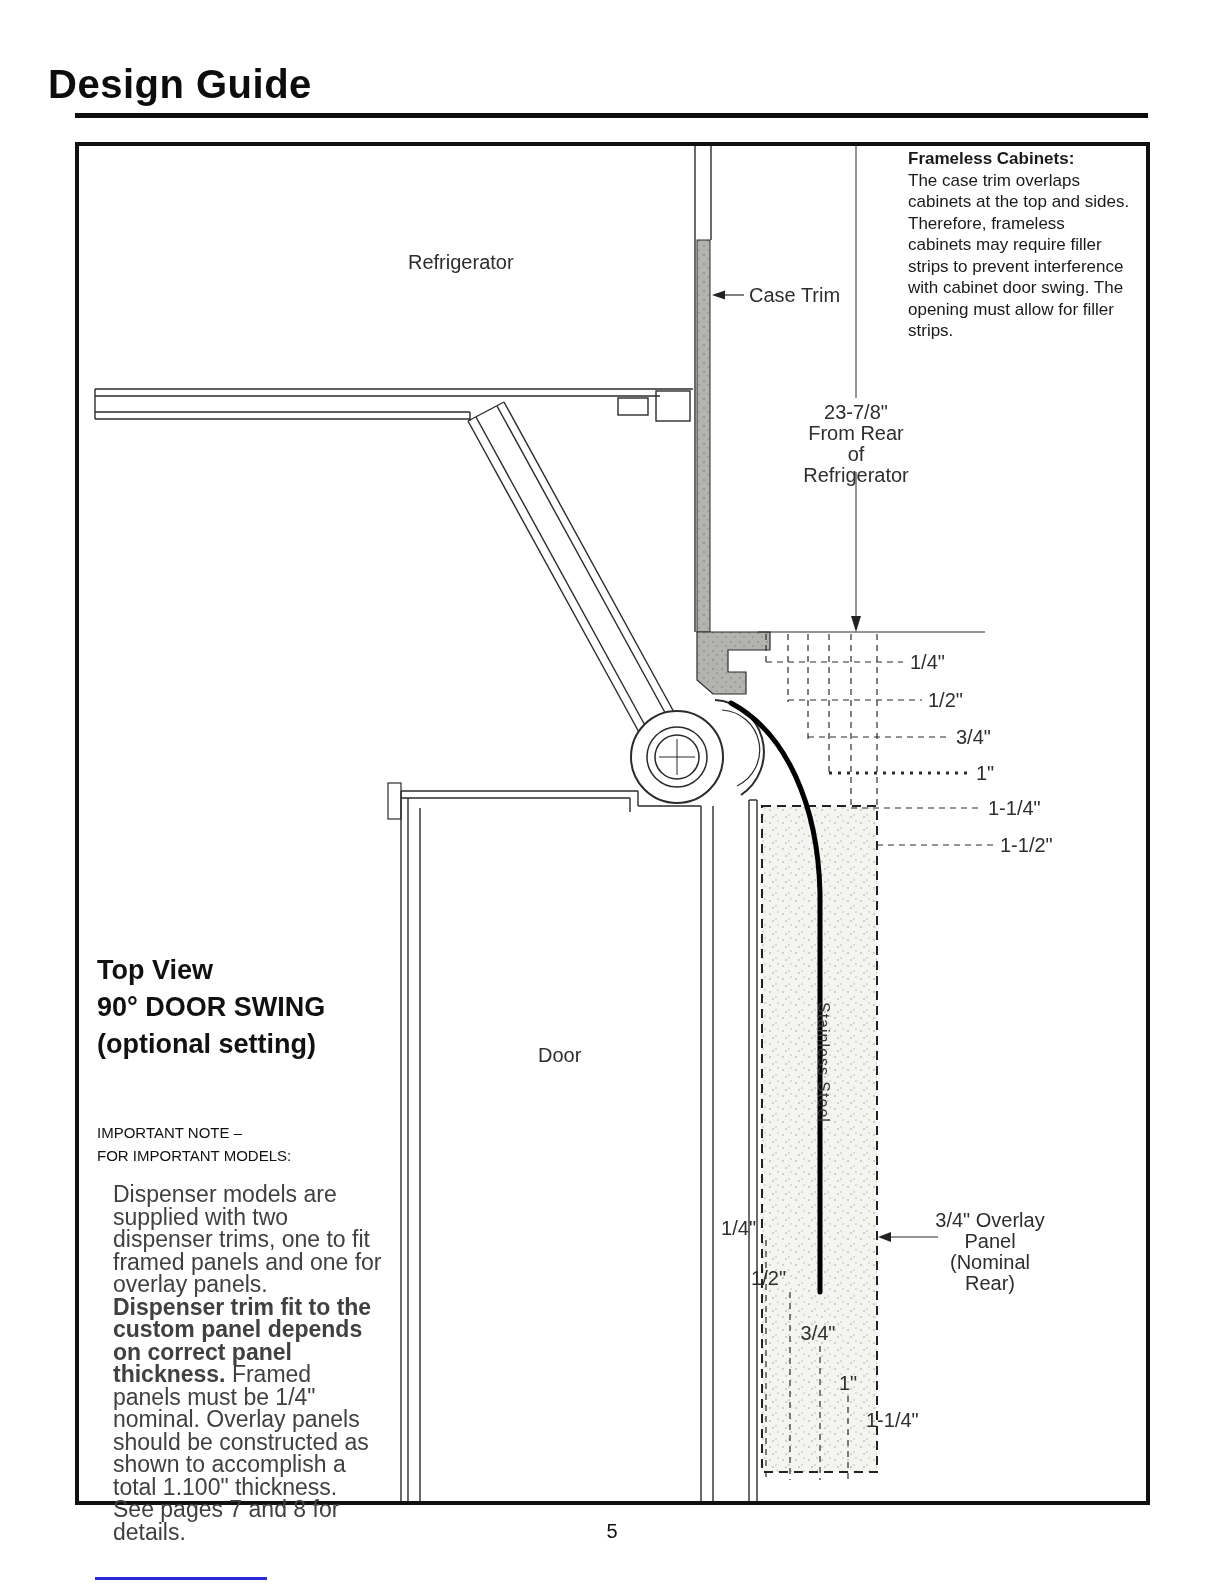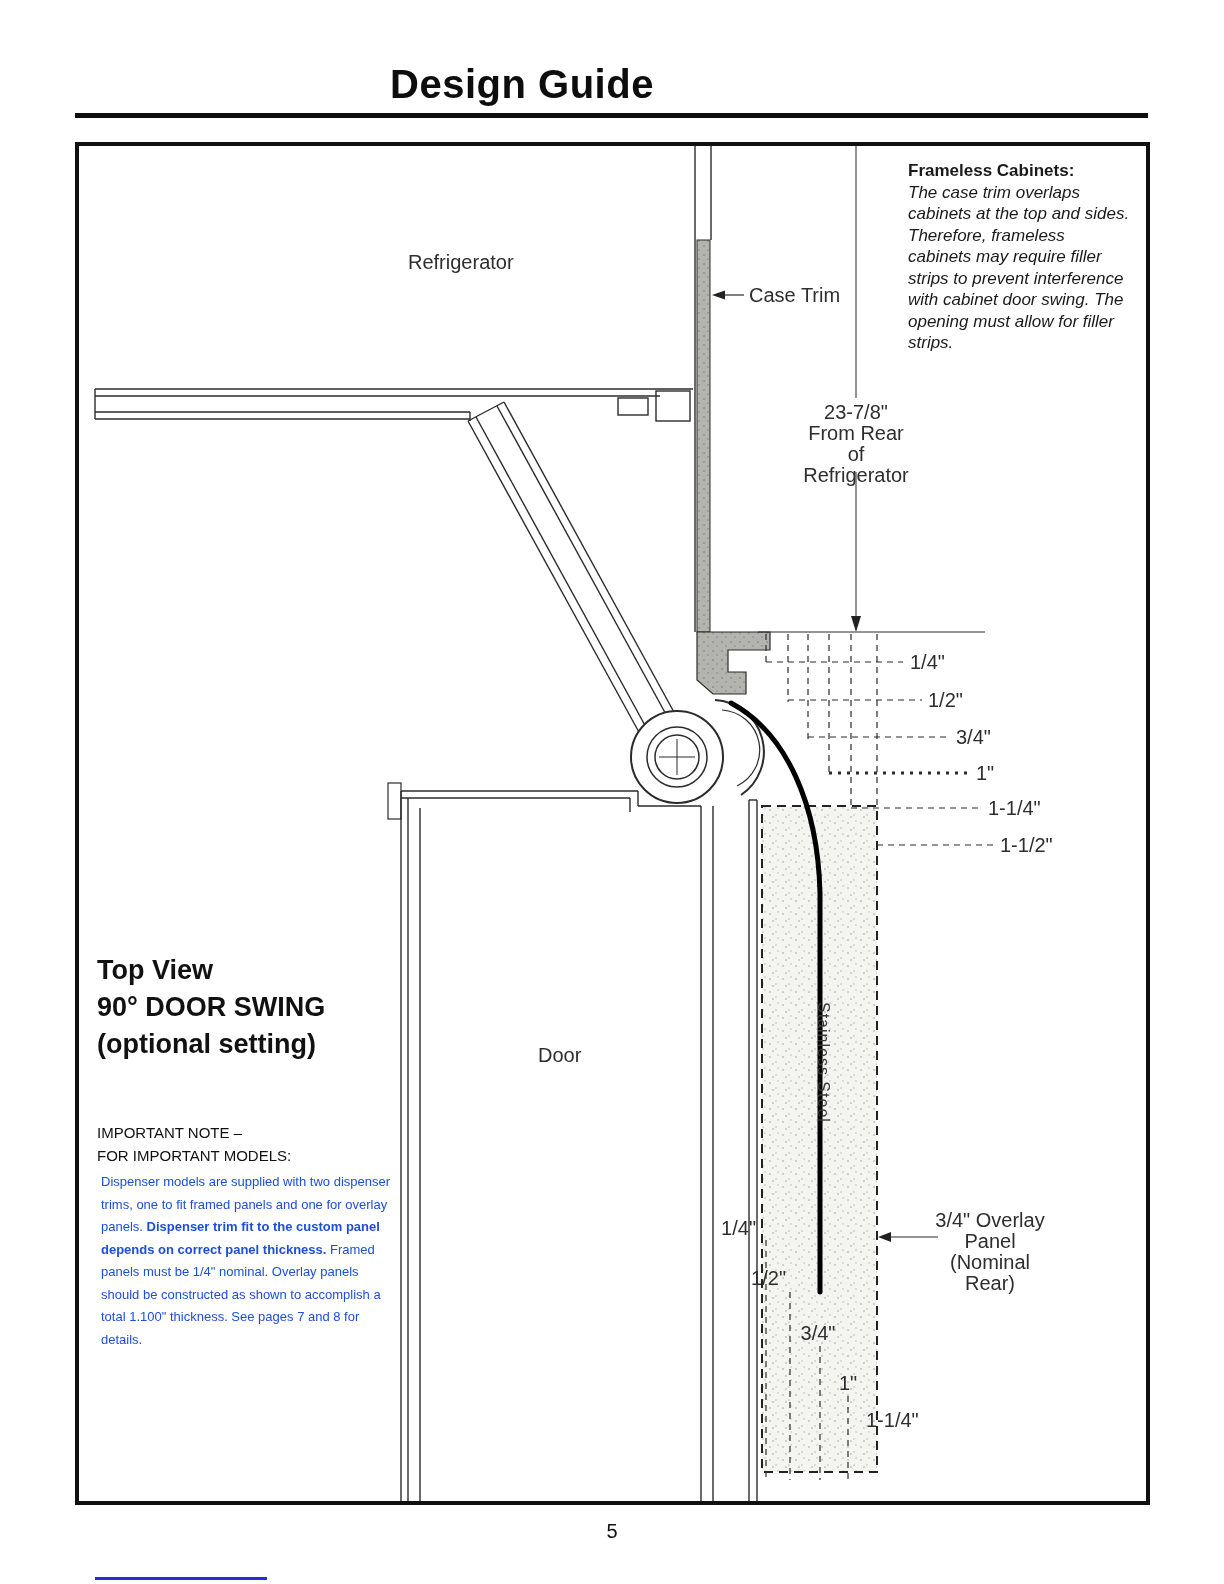--- a/index.html
+++ b/index.html
@@ -3,36 +3,37 @@
 <meta charset="utf-8">
 <style>
   html,body { margin:0; padding:0; background:#e8e8e8; }
   .page {
     position:relative; width:1224px; height:1584px; margin:0 auto;
     background:#ffffff; overflow:hidden;
     font-family:"Liberation Sans", sans-serif; color:#222;
   }
   .title {
     position:absolute; left:0; top:62px; width:1044px; margin:0;
-    text-align:center; font-size:40px; font-weight:bold; color:#0d0d0d;
+    font-size:40px; font-weight:bold; color:#0d0d0d;
     letter-spacing:0.5px;
+    padding-left:48px;
   }
   .title-rule { position:absolute; left:75px; top:113px; width:1073px; height:5px; background:#0d0d0d; }
   svg.drawing { position:absolute; left:0; top:0; }
   .lbl { position:absolute; font-size:20px; color:#2e2e2e; white-space:nowrap; line-height:20px; }
   .lbl.center { white-space:normal; text-align:center; line-height:21px; }
   .lbl.right { text-align:right; }
   .note { position:absolute; }
   .note-h { font-size:17px; font-weight:bold; color:#1a1a1a; line-height:21.5px; }
-  .note-b { font-size:17px; color:#1a1a1a; line-height:21.5px;font-style:italic; }
+  .note-b { font-size:17px; color:#1a1a1a; line-height:21.5px; }
   .view-h { position:absolute; }
   .view-h div { font-size:27px; font-weight:bold; color:#111; line-height:37px; }
   .imp { position:absolute; }
   .imp-h { font-size:15px; font-weight:normal; color:#111; line-height:22.5px; margin-bottom:2px; }
-  .imp-b { font-size:13px; color:#1d4ed8; line-height:22.5px; margin:4px; }
+  .imp-b { font-size:23px; color:#404040; line-height:22.5px; margin:16px; }
   .imp-b .b { font-weight:bold; }
   .vertical-lbl {
     position:absolute; writing-mode:vertical-rl; font-size:16px; color:#3a3a3a; letter-spacing:1px;
   }
   .footer-num { position:absolute; left:0; top:1520px; width:1224px; text-align:center; font-size:20px; color:#111; }
   .link-underline { position:absolute; left:95px; top:1577px; width:172px; height:3px; background:#2b2bd6; }
 </style>
 </head>
 <body>
 
@@ -160,21 +161,21 @@
         <polygon points="878,1237 891,1232 891,1242" fill="#222" stroke="none"></polygon>
       </g>
 
     </g>
   </svg>
 
   <div class="lbl" style="left:408px;top:252px;">Refrigerator</div>
 
   <div class="lbl" style="left:749px;top:285px;">Case Trim</div>
 
-  <div class="note" style="left:908px;top:160px;width:222px;">
+  <div class="note" style="left:908px;top:148px;width:222px;">
     <div class="note-h">Frameless Cabinets:</div>
     <div class="note-b">The case trim overlaps cabinets at the top and sides. Therefore, frameless cabinets may require filler strips to prevent interference with cabinet door swing. The opening must allow for filler strips.</div>
   </div>
 
   <div class="lbl center" style="left:800px;top:402px;width:112px;">
     <div>23-7/8"</div>
     <div>From Rear of</div>
     <div>Refrigerator</div>
   </div>
 

